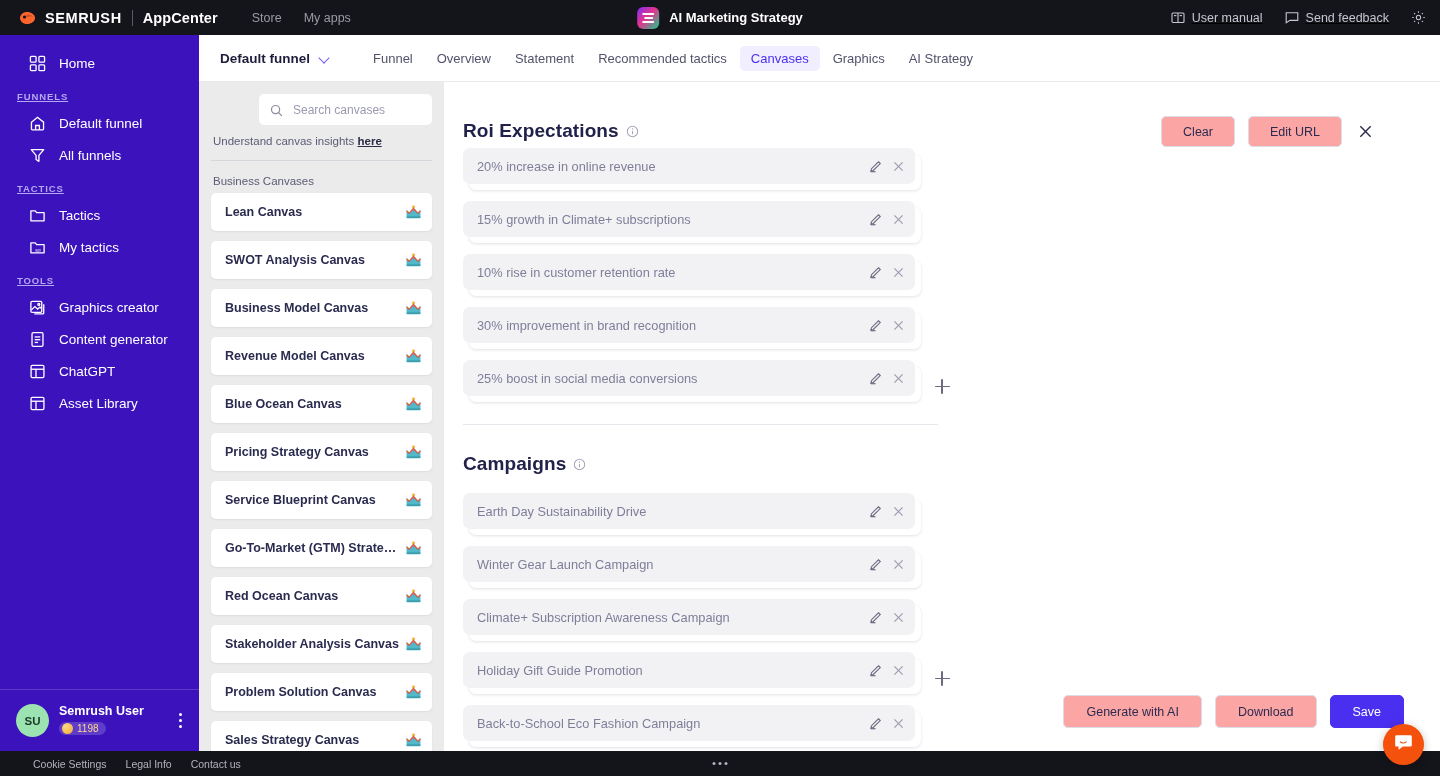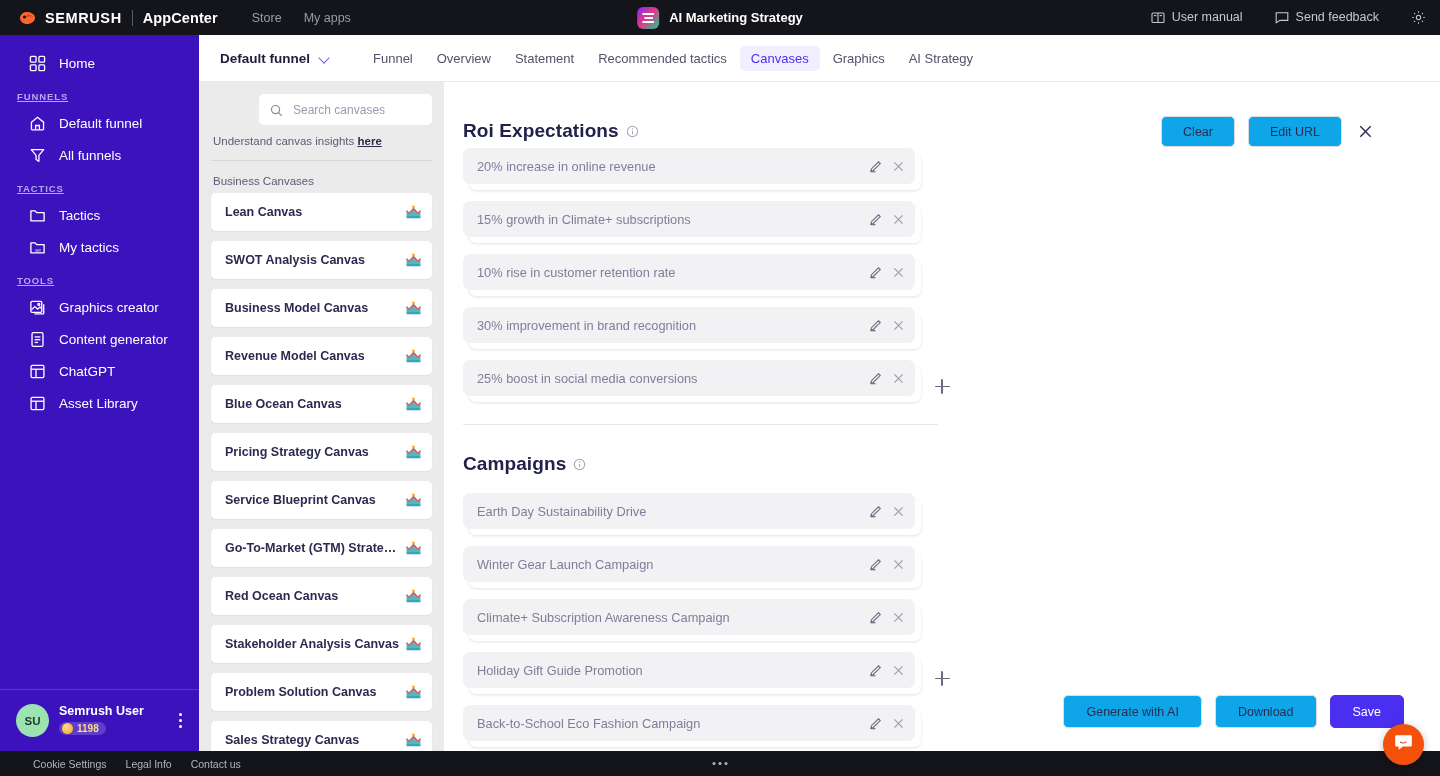--- a/index.html
+++ b/index.html
@@ -47,21 +47,21 @@
     overflow: hidden; flex: 0 0 auto;
   }
   .app-icon .bar {
     position: absolute; height: 2.6px; background: #fff; border-radius: 2px;
   }
   .app-icon .b1 { left: 5px;  top: 6px;  width: 12px; }
   .app-icon .b2 { left: 6.5px;top: 10px; width: 9px;  }
   .app-icon .b3 { left: 5px;  top: 14px; width: 12px; }
   .app-title-text { color: #fff; font-size: 13px; font-weight: 700; }
 
-  .top-right { position: absolute; right: 14px; display: flex; align-items: flex-start; gap: 32px; }
+  .top-right { position: absolute; right: 14px; display: flex; align-items: center; gap: 22px; text-decoration: underline; }
   .top-right-item {
     display: flex; align-items: center; gap: 7px;
     color: #c7c7d1; font-size: 12.5px; cursor: pointer;
   }
   .top-right .ico { display: flex; align-items:center; }
 
   
   .sidebar {
     position: absolute; top: 35px; left: 0; width: 199px; height: 716px;
     background: #3c12bd; z-index: 30;
@@ -93,21 +93,21 @@
   .side-user-name { color: #fff; font-size: 12.5px; font-weight: 700; line-height: 15px;}
   .coin-badge {
     margin-top: 3px; display: inline-flex; align-items: center; gap: 4px;
     background: rgba(255,255,255,.18); border-radius: 9px;
     padding: 1px 7px 1px 3px;
   }
   .coin {
     width: 11px; height: 11px; border-radius: 50%;
     background: radial-gradient(circle at 35% 30%, #ffd98a, #f0a929);
   }
-  .coin-num { color: #ffd98a; font-size: 10px; font-weight: 700; }
+  .coin-num { color: #ffd98a; font-size: 10px; font-weight: 400; }
   .side-kebab {
     width: 18px; display: flex; flex-direction: column; align-items: center;
     gap: 3px; cursor: pointer; flex: 0 0 auto;
   }
   .side-kebab i { width: 3px; height: 3px; border-radius: 50%; background: #fff; display:block; }
 
   
   .subnav {
     position: absolute; top: 35px; left: 199px; width: 1241px; height: 47px;
     background: #fff; border-bottom: 1px solid #e9e9ef;
@@ -175,21 +175,21 @@
   .main-head {
     position: absolute; top: 16px; left: 0; width: 952px; height: 66px;
   }
   .section-title-row { display: flex; align-items: center; gap: 7px; position:absolute; left: 19px; top: 22px; }
   .section-title { font-size: 19px; font-weight: 700; color: #21214a; letter-spacing: .1px;}
   .info-ico { width: 13px; height: 13px; display:flex; }
   .head-actions {
     position: absolute; right: 23px; top: 18px; display: flex; align-items: center; gap: 13px;
   }
   .btn {
-    border: 1px solid #dcdce6; background: #0ea5e9; border-radius: 5px;
+    border: 1px solid #dcdce6; background: #fca5a5; border-radius: 5px;
     height: 31px; padding: 0 21px; font-size: 12.5px; color: #2b2b50;
     font-family: "Liberation Sans", sans-serif; cursor: pointer;
     display: flex; align-items: center; justify-content: center; white-space: nowrap;
   }
   .btn.primary {
     background: #4b2ff0; border-color: #4b2ff0; color: #fff; font-weight: 400;
   }
   .close-x { width: 15px; height: 15px; cursor: pointer; display:flex; margin-left: 3px;}
 
   .main-body {

